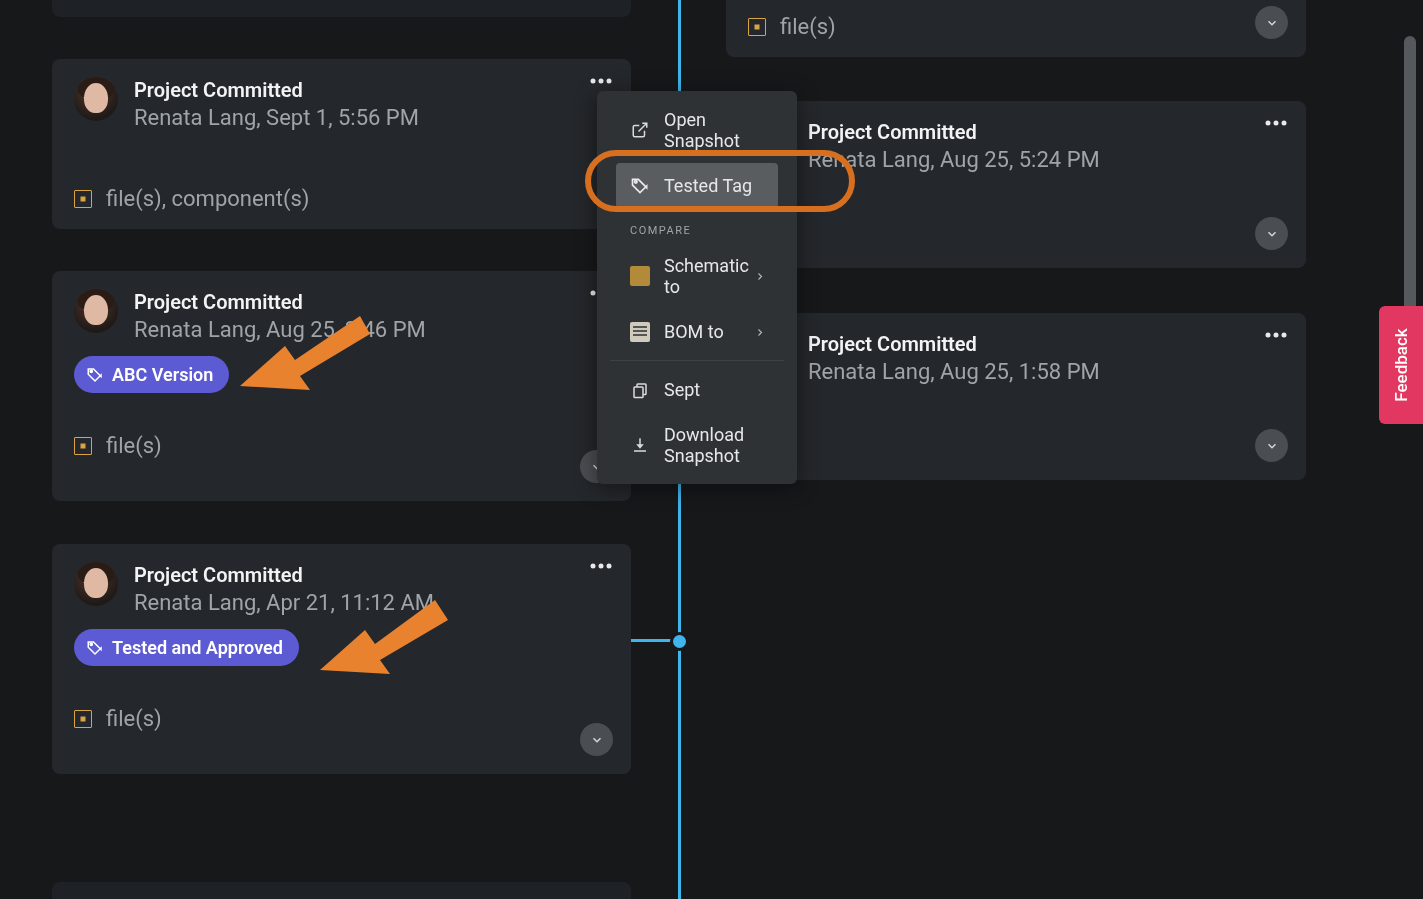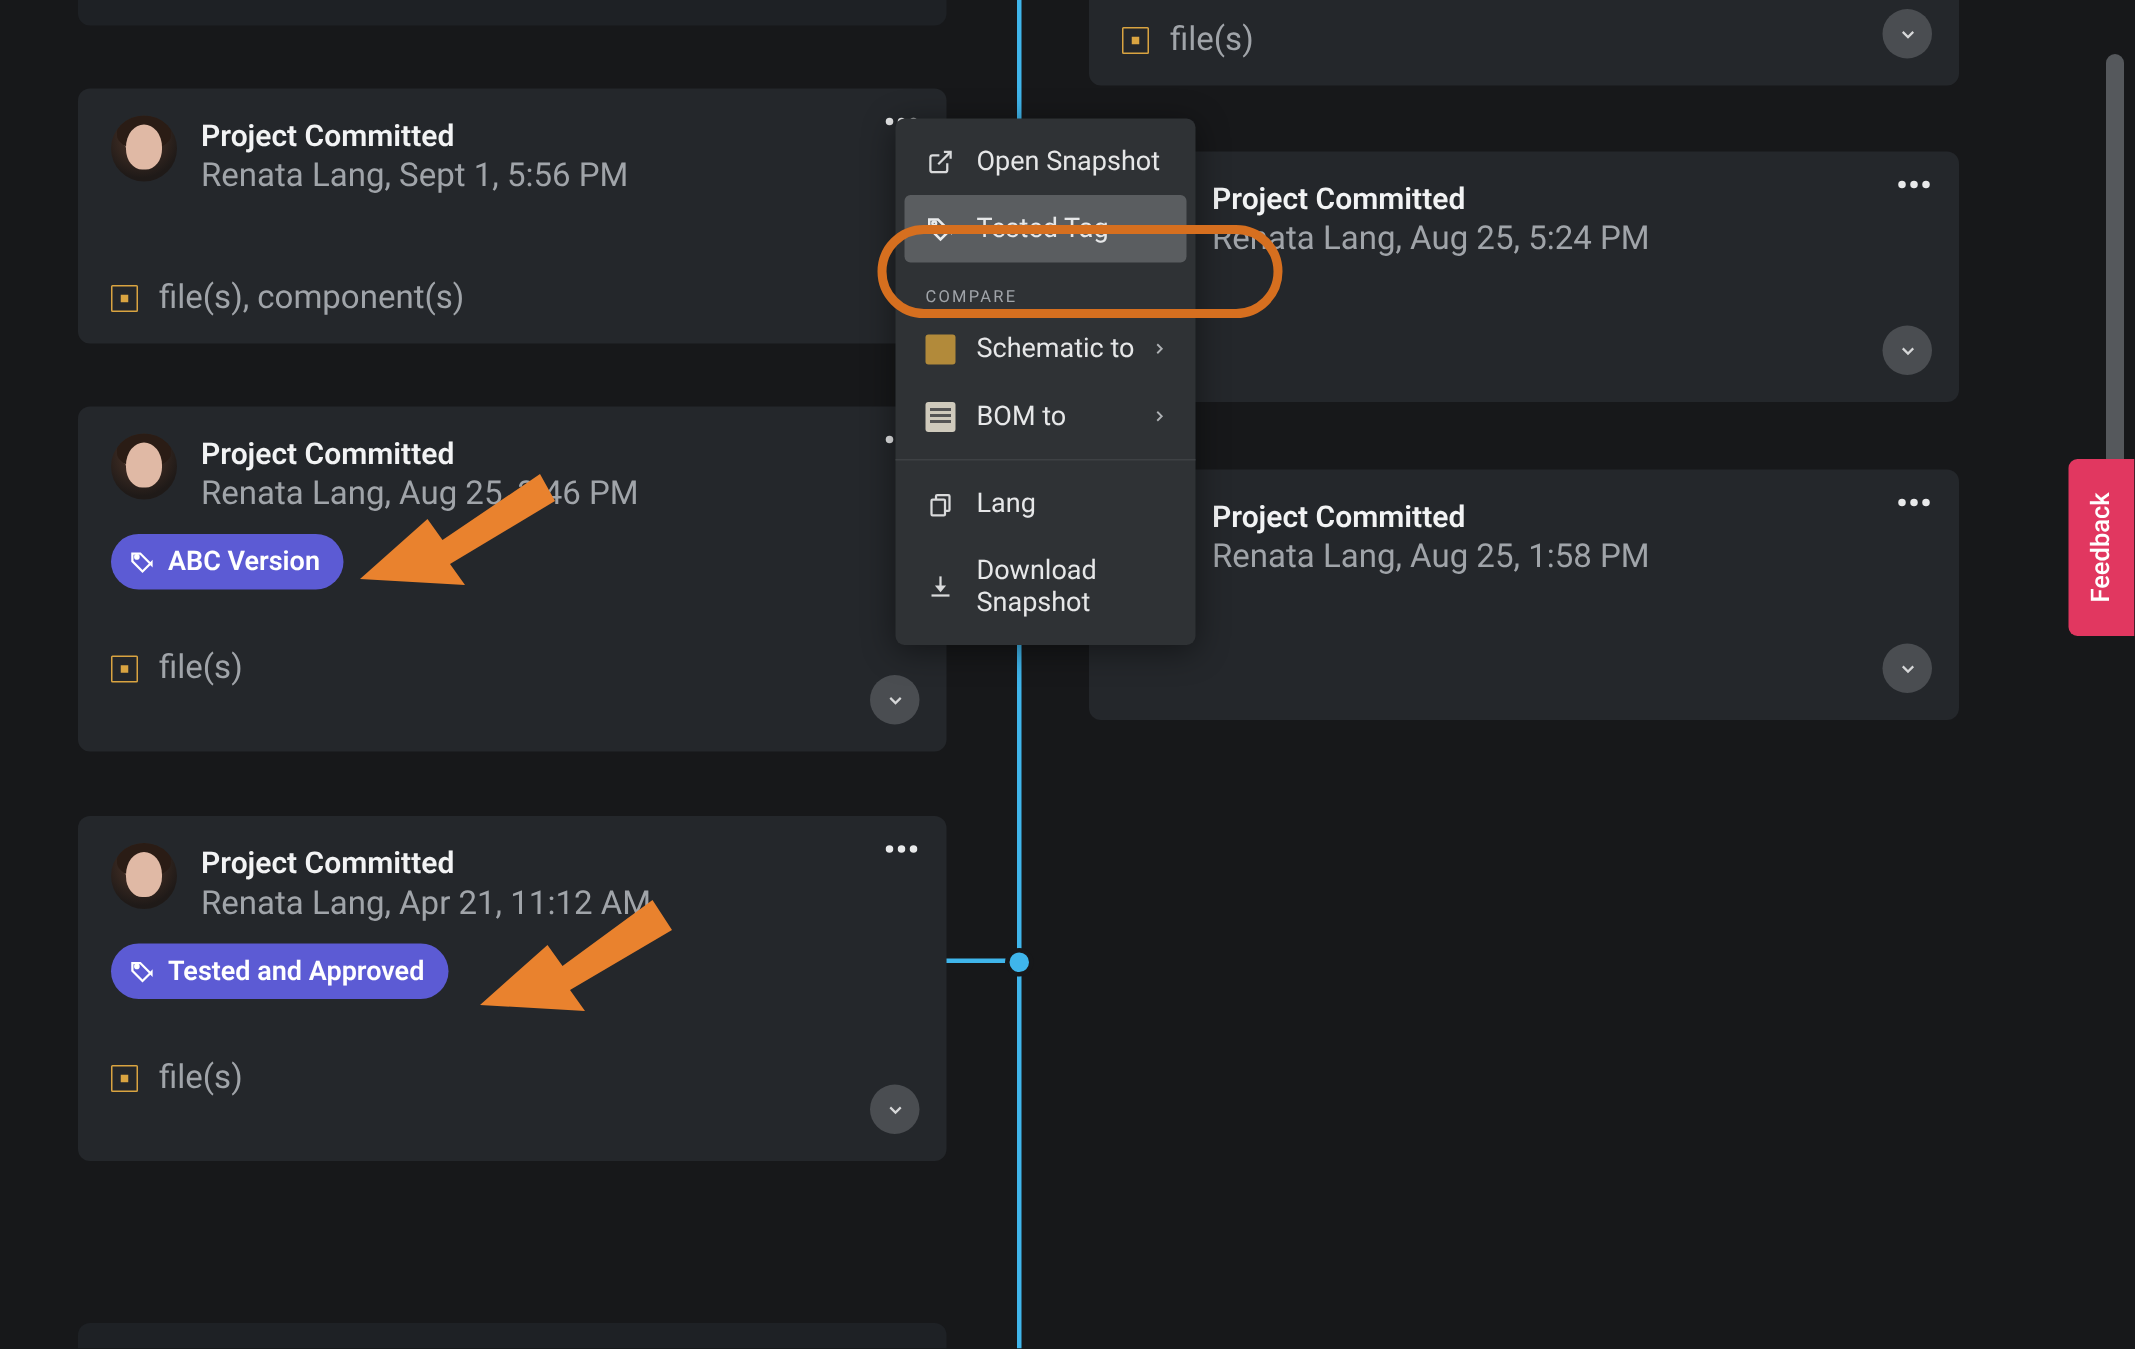--- a/index.html
+++ b/index.html
@@ -173,26 +173,26 @@
     align-items: center;
     justify-content: center;
     cursor: pointer;
   }
   .expand-btn svg { width: 14px; height: 14px; }
 
   
   .context-menu {
     position: absolute;
     left: 597px;
-    top: 79px;
+    top: 91px;
     width: 200px;
     background: var(--menu-bg);
     border-radius: 6px;
     z-index: 10;
-    padding: 6px 0;
+    padding: 6px 13px;
     box-shadow: 0 4px 22px rgba(0,0,0,0.45);
     font-size: 18px;
   }
   .menu-item {
     display: flex;
     align-items: center;
     gap: 14px;
     padding: 12px 20px;
     cursor: pointer;
     position: relative;
@@ -478,21 +478,21 @@
     </span>
   </div>
   <div class="menu-divider"></div>
   <div class="menu-item">
     <span class="menu-icon">
       <svg width="18" height="18" viewBox="0 0 24 24" fill="#d9dadb">
           <rect x="8" y="4" width="12" height="14" rx="1" fill="none" stroke="#d9dadb" stroke-width="2"></rect>
           <rect x="4" y="8" width="12" height="14" rx="1" fill="#2f3235" stroke="#d9dadb" stroke-width="2"></rect>
         </svg>
     </span>
-    <span>Lang</span>
+    <span>Sept</span>
   </div>
   <div class="menu-item">
     <span class="menu-icon">
       <svg width="18" height="18" viewBox="0 0 24 24" fill="#d9dadb">
           <path d="M12 3v10"></path>
           <path d="M12 3v10" stroke="#d9dadb" stroke-width="2"></path>
           <polygon points="7,11 17,11 12,17"></polygon>
           <rect x="4" y="19" width="16" height="2"></rect>
         </svg>
     </span>

